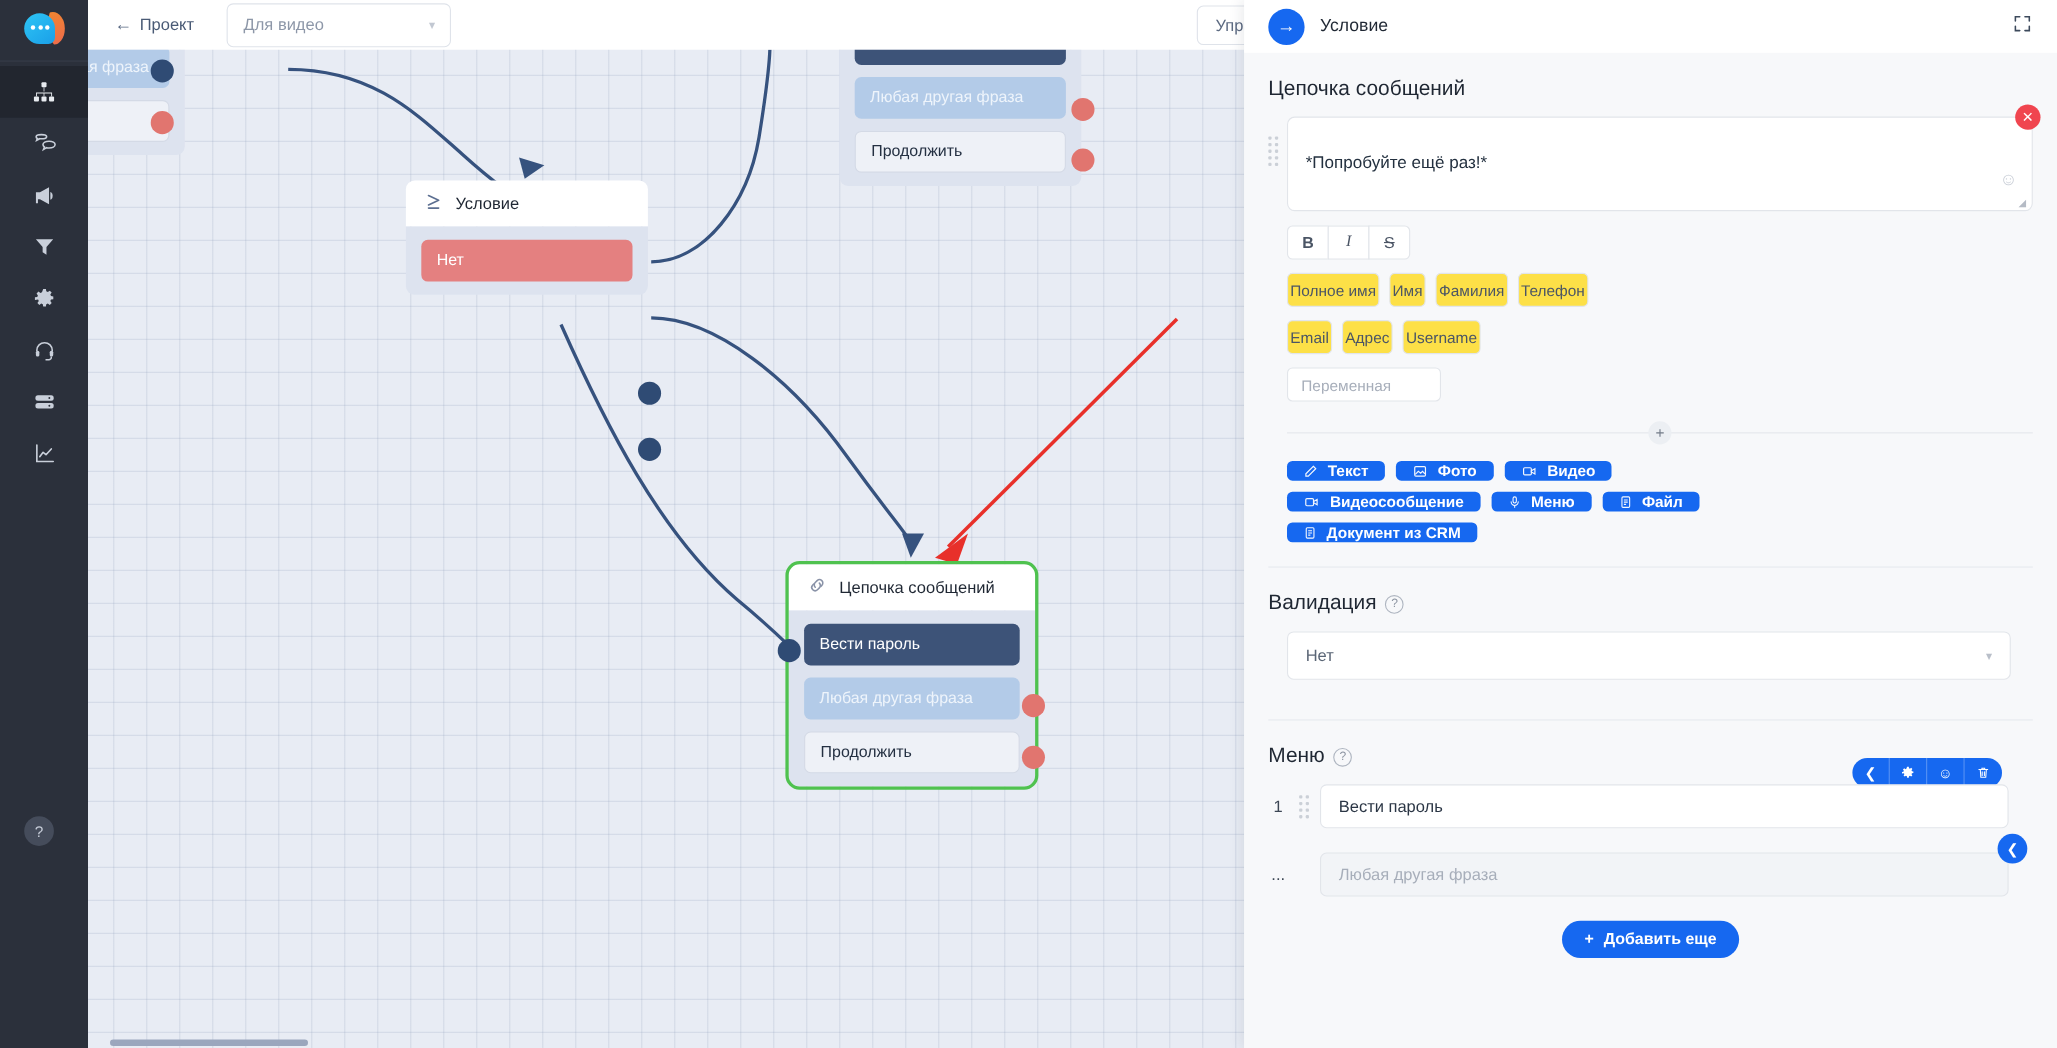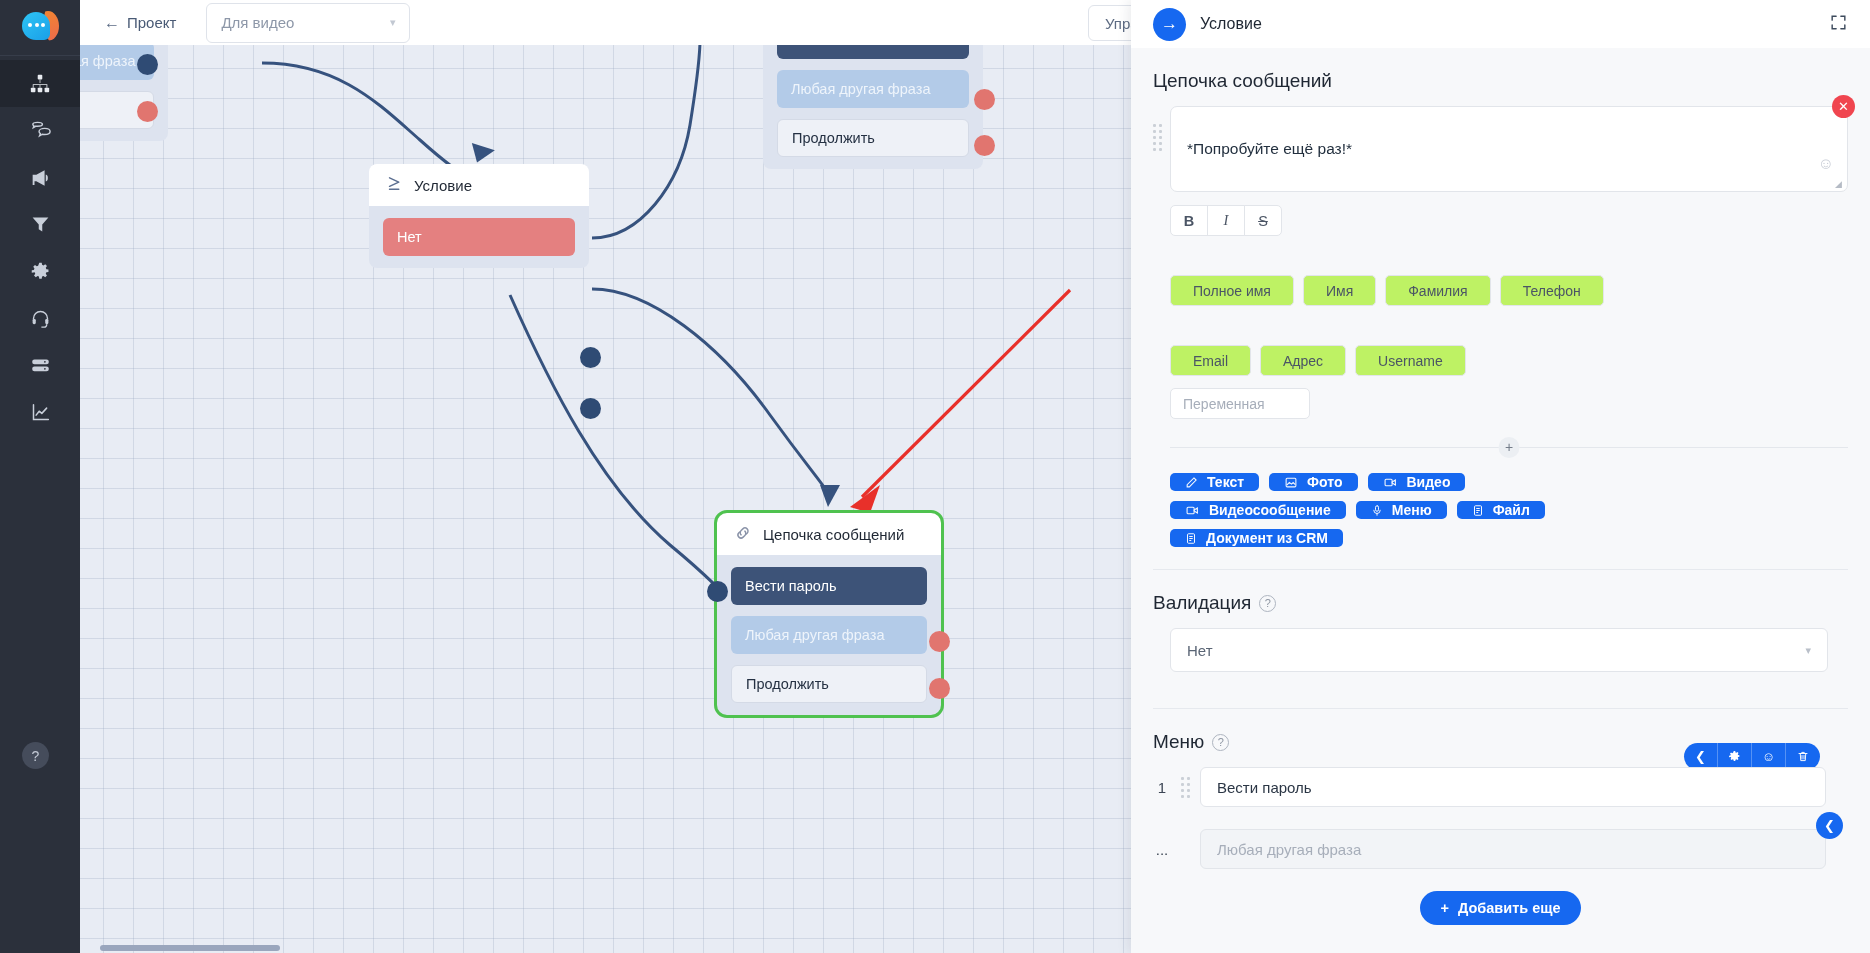--- a/index.html
+++ b/index.html
@@ -226,23 +226,23 @@
     font-size: 14.5px; color:#4b5565; cursor:pointer; margin-left: -1px;
   }
   .fmt-btn:first-child { border-radius: 5px 0 0 5px; margin-left:0; }
   .fmt-btn:last-child { border-radius: 0 5px 5px 0; }
   .fmt-btn.b { font-weight: bold; }
   .fmt-btn.i { font-style: italic; font-family:"Liberation Serif", serif; }
   .fmt-btn.s { text-decoration: line-through; }
 
   .chip-row { display:flex; flex-wrap: wrap; gap: 9px; margin: 12px 0 0 17px; }
   .chip {
-    height: 31px; padding: 0 22px; background:#bef264;
+    height: 31px; padding: 0 2px; background:#fde047;
     border:1px solid #e2e5ea; border-radius: 5px;
-    display:flex; align-items:center; font-size: 14px; color:#4b5565; cursor:pointer;margin-top:27px;
+    display:flex; align-items:center; font-size: 14px; color:#4b5565; cursor:pointer;
   }
   .var-input {
     margin: 12px 0 0 17px; width: 140px; height: 31px;
     background:#fff; border:1px solid #e2e5ea; border-radius: 5px;
     padding: 0 12px; font-size: 14px; color:#98a0ad;
     font-family: inherit;
   }
   .var-input::placeholder { color:#a7aeba; }
 
   .add-divider {

